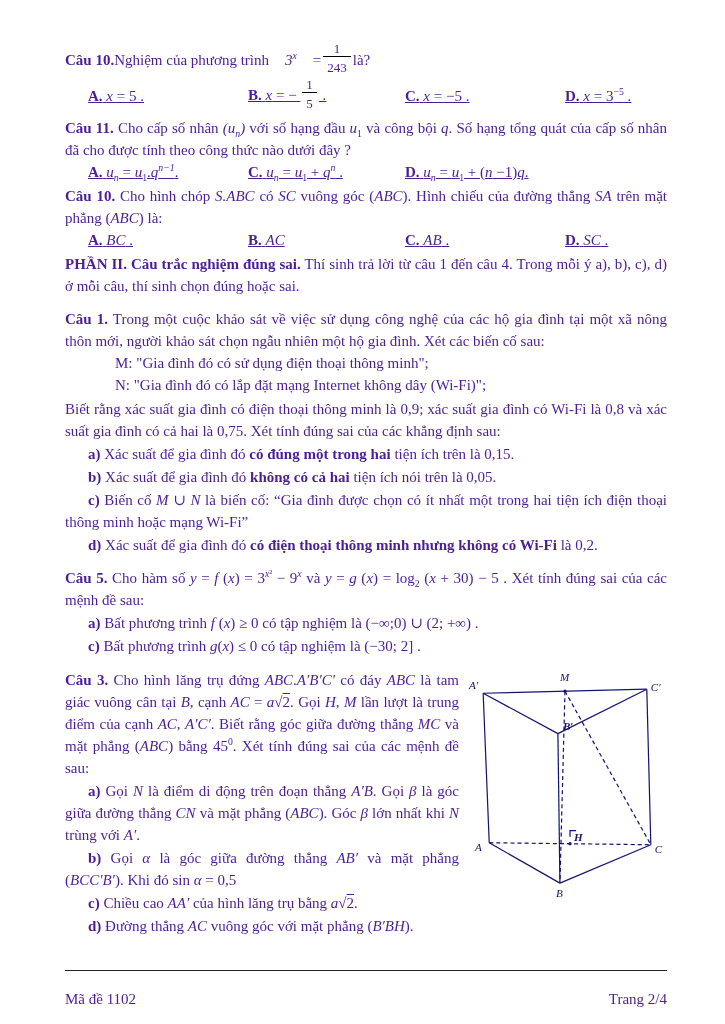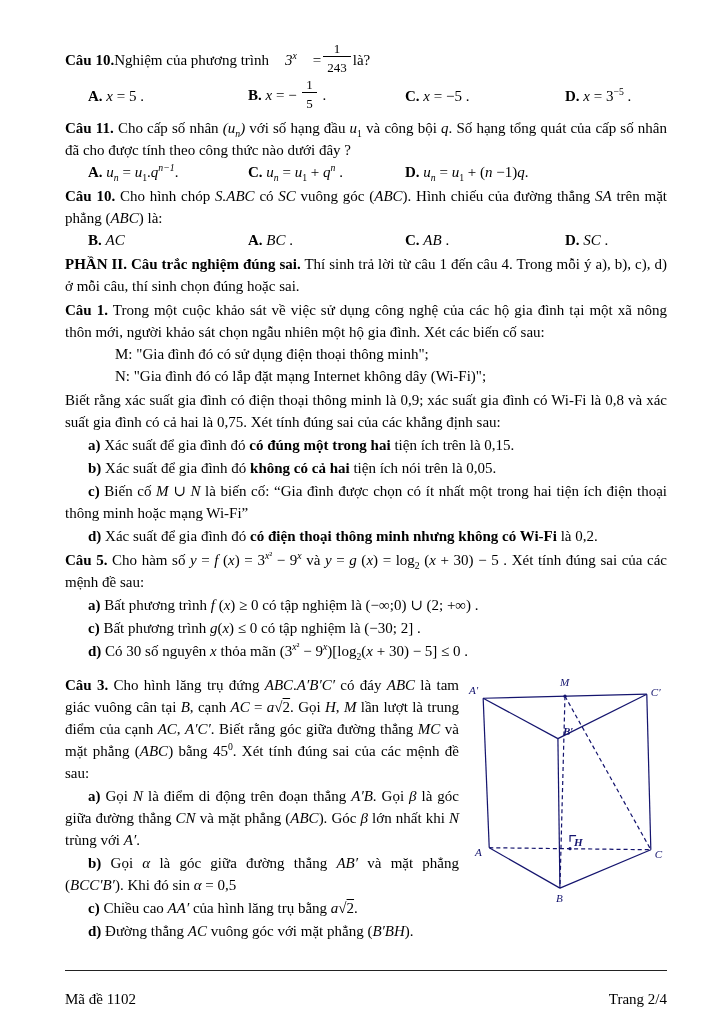--- a/index.html
+++ b/index.html
@@ -6,51 +6,52 @@
   .page{
     position:relative;
     width:725px;
     min-height:1024px;
     box-sizing:border-box;
     background:#fff;
     padding:40px 58px 14px 65px;
     font-family:"Liberation Serif","DejaVu Serif",serif;
     font-size:15px;
     line-height:22px;
-    color:#000000;
+    color:#4c1d95;
     display:flex;
     flex-direction:column;
   }
   p{margin:0;}
   .stem{text-align:justify;margin-top:2px;}
   .tall{display:flex;align-items:center;flex-wrap:wrap;min-height:32px;}
   .tall i{margin:0 16px;}
   .opts{
     display:grid;
     grid-template-columns:160px 157px 160px 1fr;
     padding-left:23px;
     align-items:center;
+    text-decoration:underline;
   }
   .opts.tall-row{min-height:34px;}
   .opt{white-space:nowrap;}
   .frac{
     display:inline-block;
     vertical-align:middle;
     text-align:center;
     font-size:13px;
     line-height:1.05;
     margin:0 2px;
   }
   .frac .num{display:block;border-bottom:1px solid #000;padding:0 4px;}
   .frac .den{display:block;padding:4px 4px;}
   sup,sub{font-size:0.65em;line-height:0;}
   .rad{text-decoration:overline;}
   .sub-line{padding-left:50px;}
   .item{text-indent:23px;text-align:justify;margin-top:1px;}
-  .block{}
+  .block{margin-top:9px;}
   .c3-block{margin-top:10px;}
   .c3-block::after{content:"";display:block;clear:both;}
   .fig{
     float:right;
     width:200px;
     margin:2px 0 2px 8px;
   }
   .fig svg{display:block;width:100%;height:auto;}
   .fig text{
     font-family:"Liberation Serif","DejaVu Serif",serif;
@@ -84,22 +85,22 @@
 
   <p class="stem"><b>Câu 11.</b> Cho cấp số nhân <i>(u<sub>n</sub>)</i> với số hạng đầu <i>u</i><sub>1</sub> và công bội <i>q</i>. Số hạng tổng quát của cấp số nhân đã cho được tính theo công thức nào dưới đây ?</p>
   <div class="opts">
     <span class="opt"><b>A.</b> <i>u<sub>n</sub></i> = <i>u</i><sub>1</sub>.<i>q<sup>n−1</sup></i>.</span>
     <span class="opt"><b>C.</b> <i>u<sub>n</sub></i> = <i>u</i><sub>1</sub> + <i>q<sup>n</sup></i> .</span>
     <span class="opt"><b>D.</b> <i>u<sub>n</sub></i> = <i>u</i><sub>1</sub> + (<i>n</i> −1)<i>q</i>.</span>
   </div>
 
   <p class="stem"><b>Câu 10.</b> Cho hình chóp <i>S.ABC</i> có <i>SC</i> vuông góc (<i>ABC</i>). Hình chiếu của đường thẳng <i>SA</i> trên mặt phẳng (<i>ABC</i>) là:</p>
   <div class="opts">
+    <span class="opt"><b>A.</b> <i>BC</i> .</span>
     <span class="opt"><b>B.</b> <i>AC</i></span>
-    <span class="opt"><b>A.</b> <i>BC</i> .</span>
     <span class="opt"><b>C.</b> <i>AB</i> .</span>
     <span class="opt"><b>D.</b> <i>SC</i> .</span>
   </div>
 
   <p class="stem"><b>PHẦN II. Câu trắc nghiệm đúng sai.</b> Thí sinh trả lời từ câu 1 đến câu 4. Trong mỗi ý a), b), c), d) ở mỗi câu, thí sinh chọn đúng hoặc sai.</p>
 
   <div class="block">
     <p class="stem"><b>Câu 1.</b> Trong một cuộc khảo sát về việc sử dụng công nghệ của các hộ gia đình tại một xã nông thôn mới, người khảo sát chọn ngẫu nhiên một hộ gia đình. Xét các biến cố sau:</p>
     <p class="sub-line">M: "Gia đình đó có sử dụng điện thoại thông minh";</p>
     <p class="sub-line">N: "Gia đình đó có lắp đặt mạng Internet không dây (Wi-Fi)";</p>
@@ -107,21 +108,20 @@
     <p class="item"><b>a)</b> Xác suất để gia đình đó <b>có đúng một trong hai</b> tiện ích trên là 0,15.</p>
     <p class="item"><b>b)</b> Xác suất để gia đình đó <b>không có cả hai</b> tiện ích nói trên là 0,05.</p>
     <p class="item"><b>c)</b> Biến cố <i>M</i> ∪ <i>N</i> là biến cố: “Gia đình được chọn có ít nhất một trong hai tiện ích điện thoại thông minh hoặc mạng Wi-Fi”</p>
     <p class="item"><b>d)</b> Xác suất để gia đình đó <b>có điện thoại thông minh nhưng không có Wi-Fi</b> là 0,2.</p>
   </div>
 
   <div class="block">
     <p class="stem"><b>Câu 5.</b> Cho hàm số <i>y</i> = <i>f</i> (<i>x</i>) = 3<sup><i>x</i>²</sup> − 9<sup><i>x</i></sup> và <i>y</i> = <i>g</i> (<i>x</i>) = log<sub>2</sub> (<i>x</i> + 30) − 5 . Xét tính đúng sai của các mệnh đề sau:</p>
     <p class="item"><b>a)</b> Bất phương trình <i>f</i> (<i>x</i>) ≥ 0 có tập nghiệm là (−∞;0) ∪ (2; +∞) .</p>
     <p class="item"><b>c)</b> Bất phương trình <i>g</i>(<i>x</i>) ≤ 0 có tập nghiệm là (−30; 2] .</p>
-    <p class="item"><b>d)</b> Có 30 số nguyên <i>x</i> thỏa mãn (3<sup><i>x</i>²</sup> − 9<sup><i>x</i></sup>)[log<sub>2</sub>(<i>x</i> + 30) − 5] ≤ 0 .</p>
   </div>
 
   <div class="c3-block">
     <div class="fig">
       <svg viewBox="0 0 198 232" xmlns="http://www.w3.org/2000/svg">
         <g stroke="#14146e" stroke-width="1.2" fill="none">
 
           <line x1="16" y1="24" x2="178" y2="20"></line>
           <line x1="16" y1="24" x2="90" y2="64"></line>
           <line x1="178" y1="20" x2="90" y2="64"></line>

